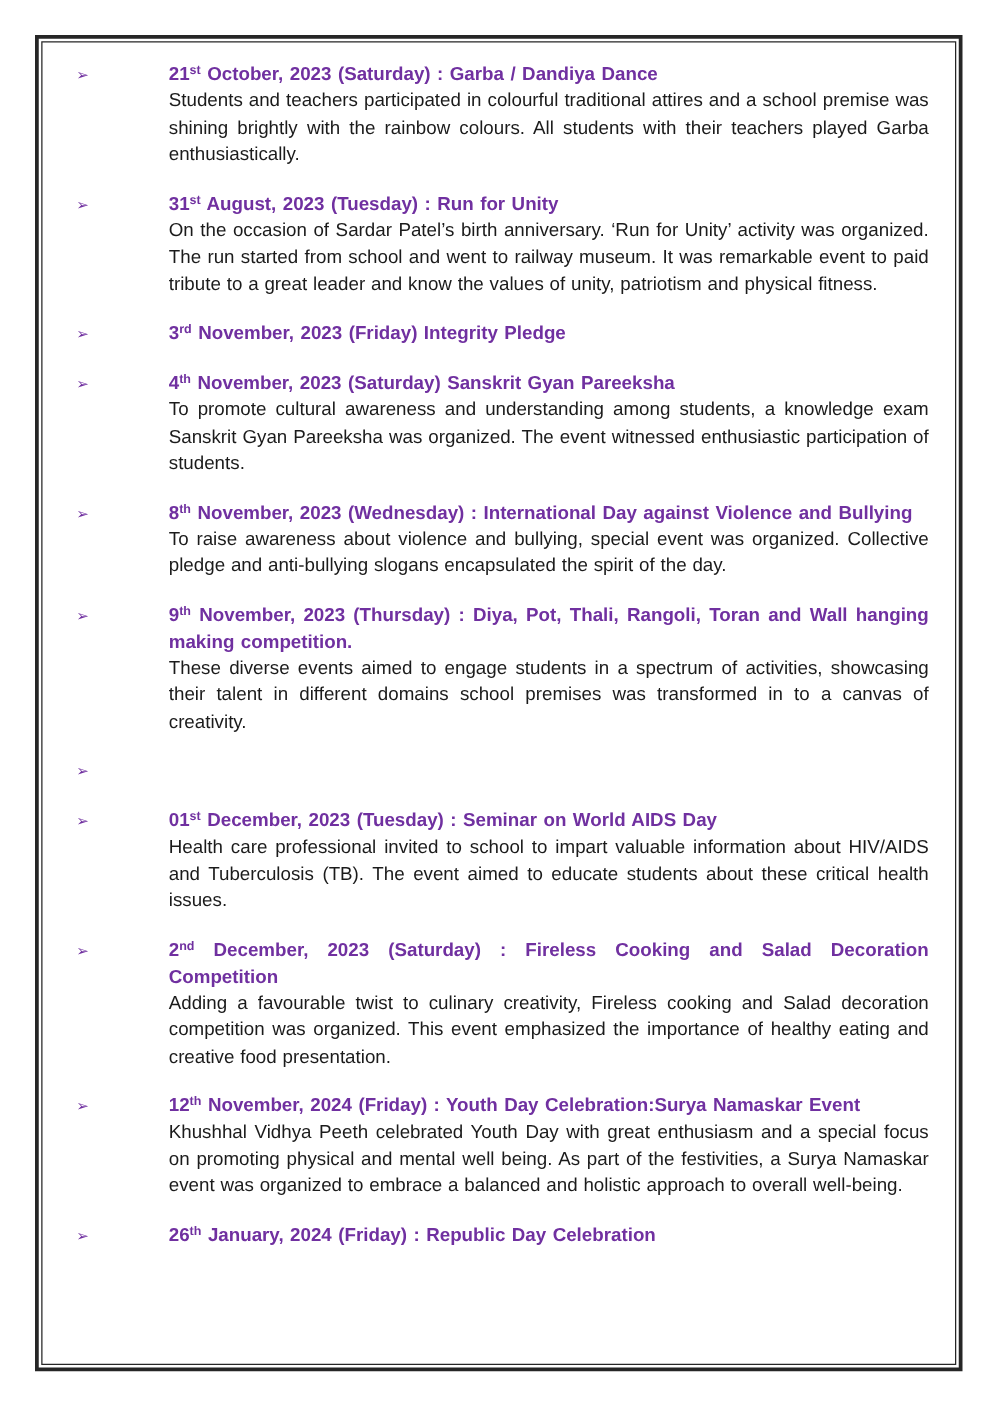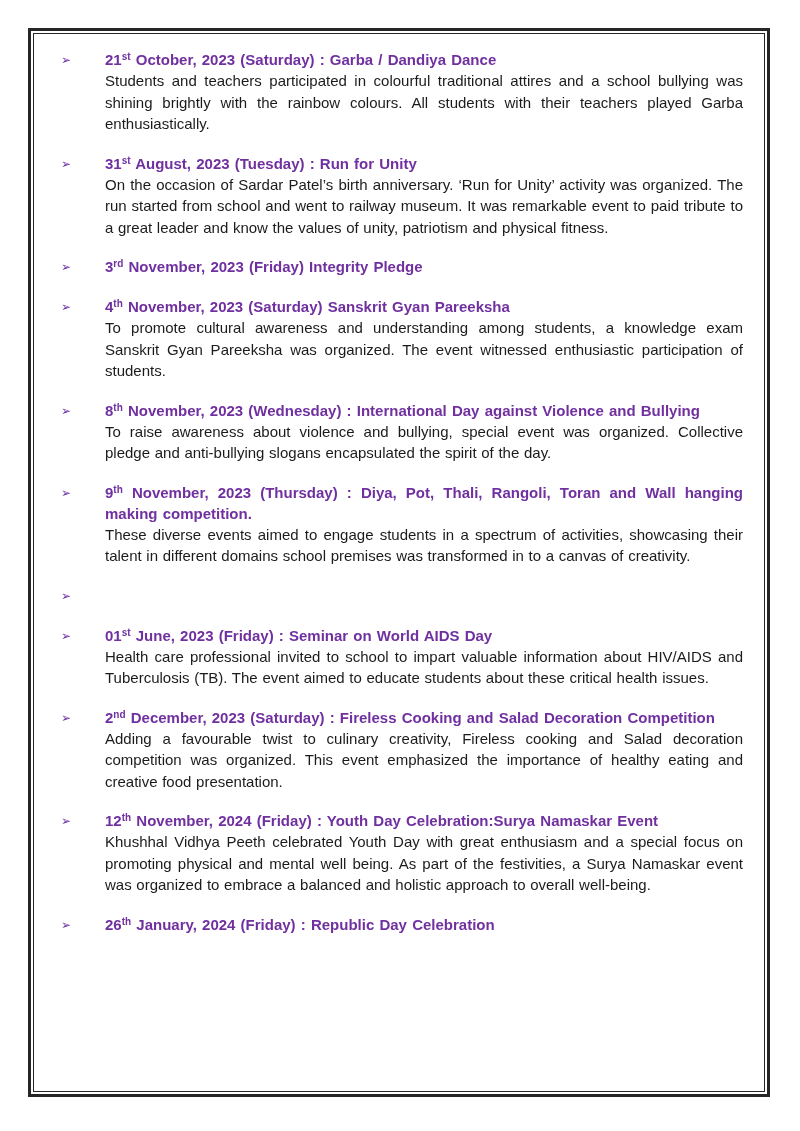--- a/index.html
+++ b/index.html
@@ -39,21 +39,21 @@
   }
   .event:last-child { margin-bottom: 0; }
   .bullet {
     flex: none;
     width: 44px;
     color: #7030A0;
     font-size: 12px;
     line-height: 21px;
     padding-top: 1px;
   }
-  .event-content { flex: 1; min-width: 0; }
+  .event-content { flex: 1; min-width: 0; margin-left: 30px; }
   .heading {
     color: #7030A0;
     font-size: 15px;
     line-height: 21px;
     font-weight: bold;
     text-align: justify;
     word-spacing: 1px;
   }
   .heading sup {
     font-size: 10px;
@@ -75,21 +75,21 @@
 
 <div class="page">
   <div class="border-outer">
     <div class="border-inner">
       <div class="content">
 
         <div class="event">
           <span class="bullet">➢</span>
           <div class="event-content">
             <div class="heading"><span>21</span><sup>st</sup><span> October, 2023 (Saturday) : Garba / Dandiya Dance</span></div>
-            <div class="desc">Students and teachers participated in colourful traditional attires and a school bullying was shining brightly with the rainbow colours. All students with their teachers played Garba enthusiastically.</div>
+            <div class="desc">Students and teachers participated in colourful traditional attires and a school premise was shining brightly with the rainbow colours. All students with their teachers played Garba enthusiastically.</div>
           </div>
         </div>
 
         <div class="event">
           <span class="bullet">➢</span>
           <div class="event-content">
             <div class="heading"><span>31</span><sup>st</sup><span> August, 2023 (Tuesday) : Run for Unity</span></div>
             <div class="desc">On the occasion of Sardar Patel’s birth anniversary. ‘Run for Unity’ activity was organized. The run started from school and went to railway museum. It was remarkable event to paid tribute to a great leader and know the values of unity, patriotism and physical fitness.</div>
           </div>
         </div>
@@ -127,21 +127,21 @@
 
         <div class="event">
           <span class="bullet">➢</span>
           <div class="event-content">
           </div>
         </div>
 
         <div class="event">
           <span class="bullet">➢</span>
           <div class="event-content">
-            <div class="heading"><span>01</span><sup>st</sup><span> June, 2023 (Friday) : Seminar on World AIDS Day</span></div>
+            <div class="heading"><span>01</span><sup>st</sup><span> December, 2023 (Tuesday) : Seminar on World AIDS Day</span></div>
             <div class="desc">Health care professional invited to school to impart valuable information about HIV/AIDS and Tuberculosis (TB). The event aimed to educate students about these critical health issues.</div>
           </div>
         </div>
 
         <div class="event">
           <span class="bullet">➢</span>
           <div class="event-content">
             <div class="heading"><span>2</span><sup>nd</sup><span> December, 2023 (Saturday) : Fireless Cooking and Salad Decoration Competition</span></div>
             <div class="desc">Adding a favourable twist to culinary creativity, Fireless cooking and Salad decoration competition was organized. This event emphasized the importance of healthy eating and creative food presentation.</div>
           </div>

